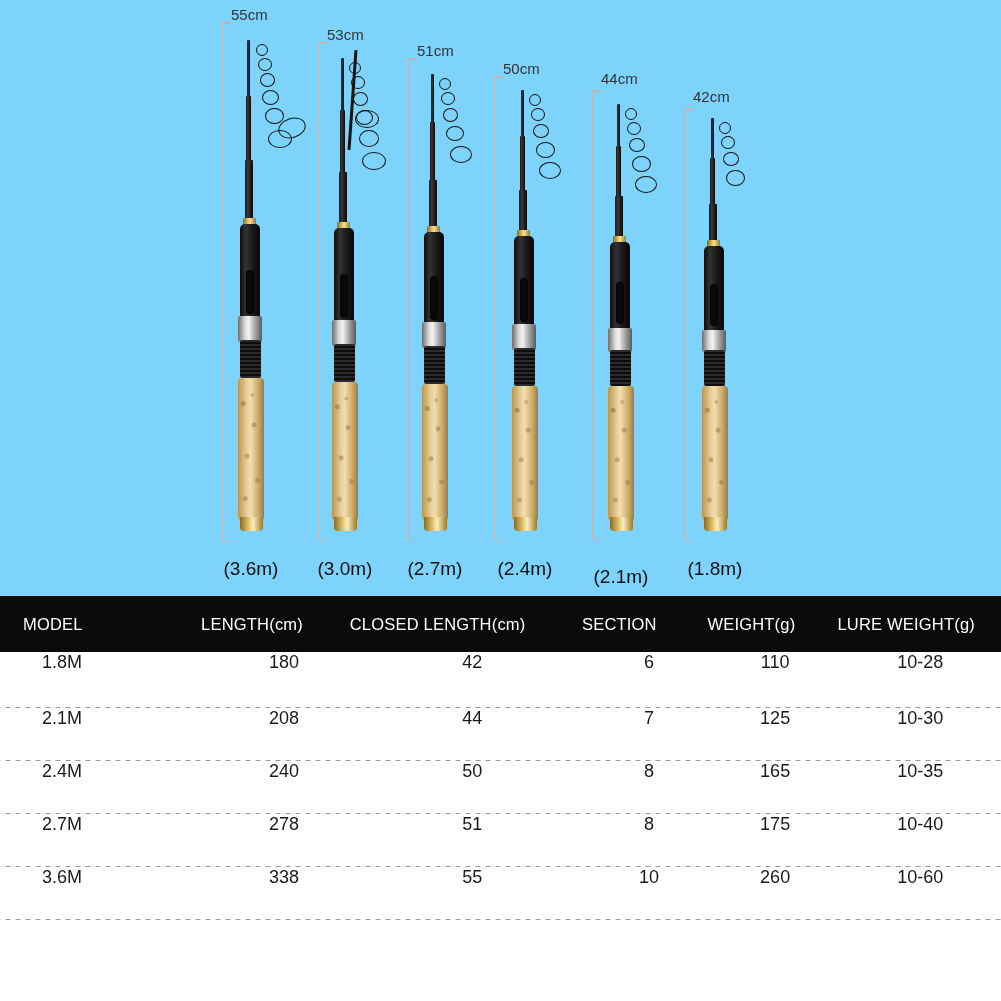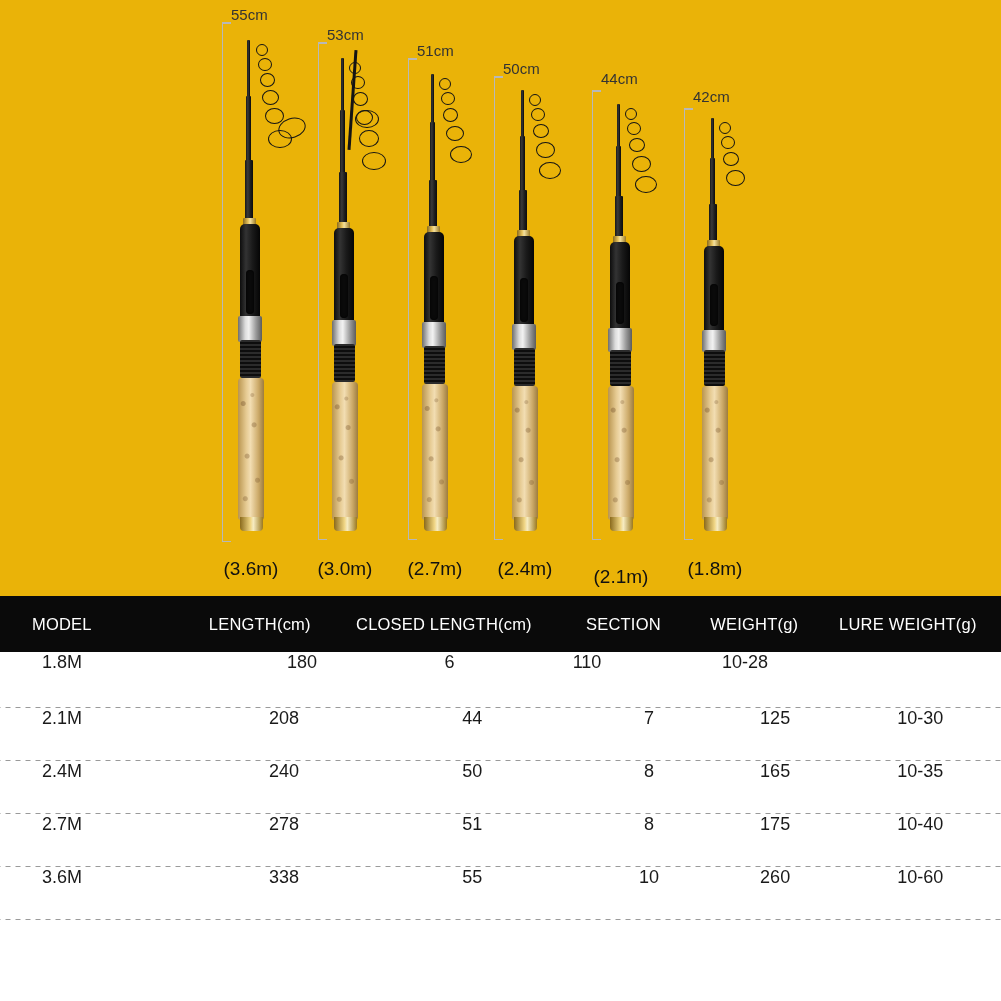--- a/index.html
+++ b/index.html
@@ -18,21 +18,21 @@
     position: relative;
     width: 1001px;
     height: 1001px;
   }
 
   
   .product-area {
     position: relative;
     width: 1001px;
     height: 596px;
-    background: #eab308;
+    background: #7dd3fc;
   }
 
   
   .bracket {
     position: absolute;
     border-left: 1.5px solid #b8b8b8;
   }
   .bracket::before,
   .bracket::after {
     content: "";
@@ -136,21 +136,21 @@
     background-size: 10px 1.4px;
     background-repeat: repeat-x;
   }
   .spec-row.first-row { height: 56px; }
   .c0 { width: 140px; padding-left: 26px; }
   .c1 { width: 160px; text-align: center; margin-left: 40px; }
   .c2 { width: 250px; text-align: center; }
   .c3 { width: 135px; text-align: center; }
   .c4 { width: 140px; text-align: center; }
   .c5 { width: 176px; text-align: center; }
-  .spec-header .c0 { padding-left: 32px; text-align: left; }
+  .spec-header .c0 { padding-left: 23px; text-align: left; }
   .spec-header .c1 { text-align: left; padding-left: 8px; }
   .spec-header .c2 { text-align: left; padding-left: 0px; }
   .spec-header .c3 { text-align: left; padding-left: 0px; }
   .spec-header .c4 { text-align: left; padding-left: 0px; }
   .spec-header .c5 { text-align: left; padding-left: 0px; }
   .spec-body .c0 { text-align: left; padding-left: 42px; }
 </style>
 </head>
 <body>
 
@@ -318,20 +318,21 @@
       <div class="c3">SECTION</div>
       <div class="c4">WEIGHT(g)</div>
       <div class="c5">LURE WEIGHT(g)</div>
     </div>
 
     <div class="spec-body">
 
       <div class="spec-row first-row">
         <div class="c0">1.8M</div>
         <div class="c1">180</div>
+        <div class="c2">42</div>
         <div class="c3">6</div>
         <div class="c4">110</div>
         <div class="c5">10-28</div>
       </div>
 
       <div class="spec-row">
         <div class="c0">2.1M</div>
         <div class="c1">208</div>
         <div class="c2">44</div>
         <div class="c3">7</div>

